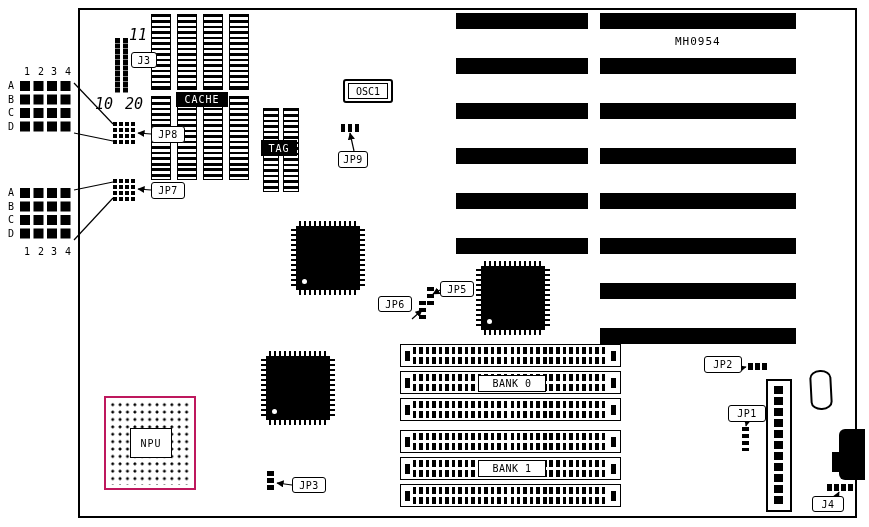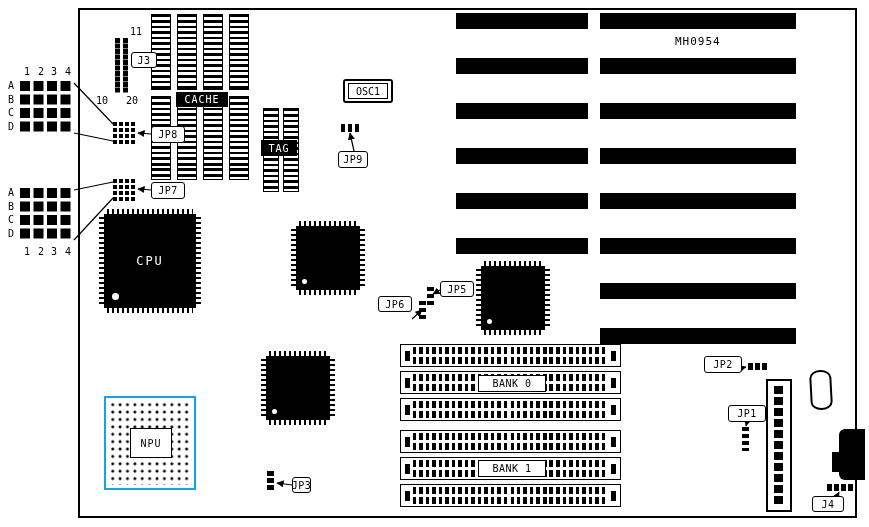--- a/index.html
+++ b/index.html
@@ -39,42 +39,42 @@
                0 18px #000,6px 18px #000,12px 18px #000,18px 18px #000; }
   .grid210 { width:5px; height:5px;
     box-shadow:8px 0 #000,
                0 5.5px #000,8px 5.5px #000, 0 11px #000,8px 11px #000,
                0 16.5px #000,8px 16.5px #000, 0 22px #000,8px 22px #000,
                0 27.5px #000,8px 27.5px #000, 0 33px #000,8px 33px #000,
                0 38.5px #000,8px 38.5px #000, 0 44px #000,8px 44px #000,
                0 49.5px #000,8px 49.5px #000; }
 
   .pinlabel { position:absolute; font-size:10px; width:12px; text-align:center; }
-  .pinlabel.small { font-size:10px; width:14px; }
+  .pinlabel.small { font-size:15px; width:14px;font-style:italic; }
 
   
   .ticks::before { content:""; position:absolute; inset:-5px;
     background-image:
       repeating-linear-gradient(90deg,#000 0 2px,#0000 2px 5px),
       repeating-linear-gradient(90deg,#000 0 2px,#0000 2px 5px),
       repeating-linear-gradient(180deg,#000 0 2px,#0000 2px 5px),
       repeating-linear-gradient(180deg,#000 0 2px,#0000 2px 5px);
     background-size:calc(100% - 16px) 5px,calc(100% - 16px) 5px,5px calc(100% - 16px),5px calc(100% - 16px);
     background-position:8px 0,8px 100%,0 8px,100% 8px;
     background-repeat:no-repeat; }
   .blackchip { position:absolute; background:#000; }
   .blackchip .chiptext { position:absolute; inset:0; display:flex; align-items:center; justify-content:center;
     color:#fff; font-size:12px; letter-spacing:2px; }
   .dot::after { content:""; position:absolute; left:8px; bottom:8px; width:7px; height:7px;
     background:#fff; border-radius:50%; }
   .dot-sm::after { content:""; position:absolute; left:6px; bottom:6px; width:5px; height:5px;
     background:#fff; border-radius:50%; }
 
   
-  .npu { position:absolute; border:2px solid #0ea5e9; background:#fff;text-align:right; }
+  .npu { position:absolute; border:2px solid #be185d; background:#fff;text-align:right; }
   .npu-dots { position:absolute; inset:3px;
     background-image:radial-gradient(circle,#000 1.3px,#0000 1.6px); background-size:7.4px 7.4px; }
   .npu-center { position:absolute; left:24px; top:30px; width:42px; height:30px; background:#fff;
     border:1px solid #000; display:flex; align-items:center; justify-content:center;
     font-size:10px; letter-spacing:1px; z-index:2; }
 
   
   .osc { position:absolute; border:2px solid #000; border-radius:3px; background:#fff; }
   .osc-inner { position:absolute; left:3px; right:3px; top:2px; bottom:2px; border:1px solid #000;
     display:flex; align-items:center; justify-content:center; font-size:10px; }
@@ -185,23 +185,20 @@
     <div class="dip" style="left:263px;top:108px;width:16px;height:84px"></div>
     <div class="dip" style="left:283px;top:108px;width:16px;height:84px"></div>
     <div class="blacklabel" style="left:261px;top:140px;width:36px;height:16px">TAG</div>
   </div>
 
   <div class="sq grid44" style="left:113px;top:122px"></div>
   <div class="callout" style="left:151px;top:126px;width:34px;height:17px">JP8</div>
   <div class="sq grid44" style="left:113px;top:179px"></div>
   <div class="callout" style="left:151px;top:182px;width:34px;height:17px">JP7</div>
 
-  <div class="blackchip ticks dot" style="left:104px;top:214px;width:92px;height:94px">
-    <span class="chiptext">CPU</span>
-  </div>
 
   <div class="npu" style="left:104px;top:396px;width:92px;height:94px">
     <div class="npu-dots"></div>
     <div class="npu-center">
       <span>NPU</span>
     </div>
   </div>
 
   <div class="blackchip ticks dot-sm" style="left:296px;top:226px;width:64px;height:64px"></div>
   <div class="blackchip ticks dot-sm" style="left:266px;top:356px;width:64px;height:64px"></div>
@@ -215,21 +212,21 @@
 
   <div class="jh" style="left:341px;top:124px;width:20px;height:8px"></div>
   <div class="callout" style="left:338px;top:151px;width:30px;height:17px">JP9</div>
 
   <div class="jv" style="left:427px;top:287px;height:19px"></div>
   <div class="jv" style="left:419px;top:301px;height:19px"></div>
   <div class="callout" style="left:440px;top:281px;width:34px;height:16px">JP5</div>
   <div class="callout" style="left:378px;top:296px;width:34px;height:16px">JP6</div>
 
   <div class="jv" style="left:267px;top:471px;height:21px"></div>
-  <div class="callout" style="left:292px;top:477px;width:19px;height:16px">JP3</div>
+  <div class="callout" style="left:292px;top:477px;width:34px;height:16px">JP3</div>
 
   <div>
     <div class="bar" style="left:456px;top:13px;width:132px"></div>
     <div class="bar" style="left:600px;top:13px;width:196px"></div>
     <div class="bar" style="left:456px;top:58px;width:132px"></div>
     <div class="bar" style="left:600px;top:58px;width:196px"></div>
     <div class="bar" style="left:456px;top:103px;width:132px"></div>
     <div class="bar" style="left:600px;top:103px;width:196px"></div>
     <div class="bar" style="left:456px;top:148px;width:132px"></div>
     <div class="bar" style="left:600px;top:148px;width:196px"></div>

